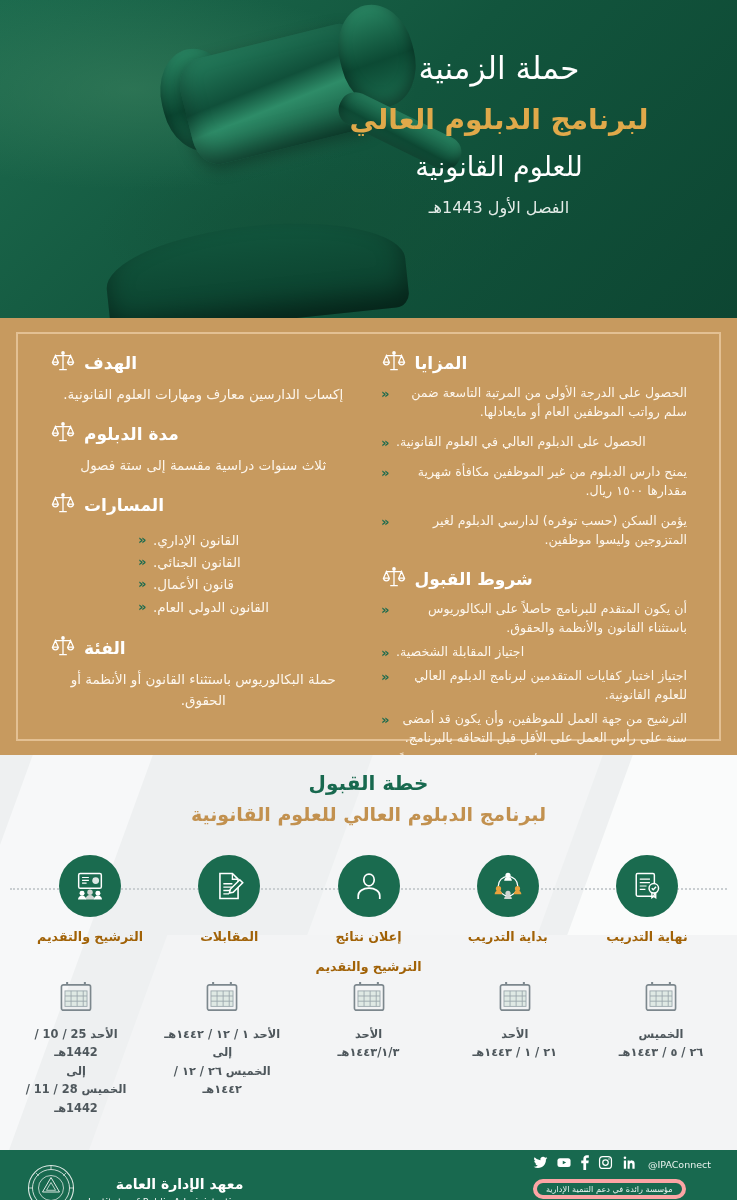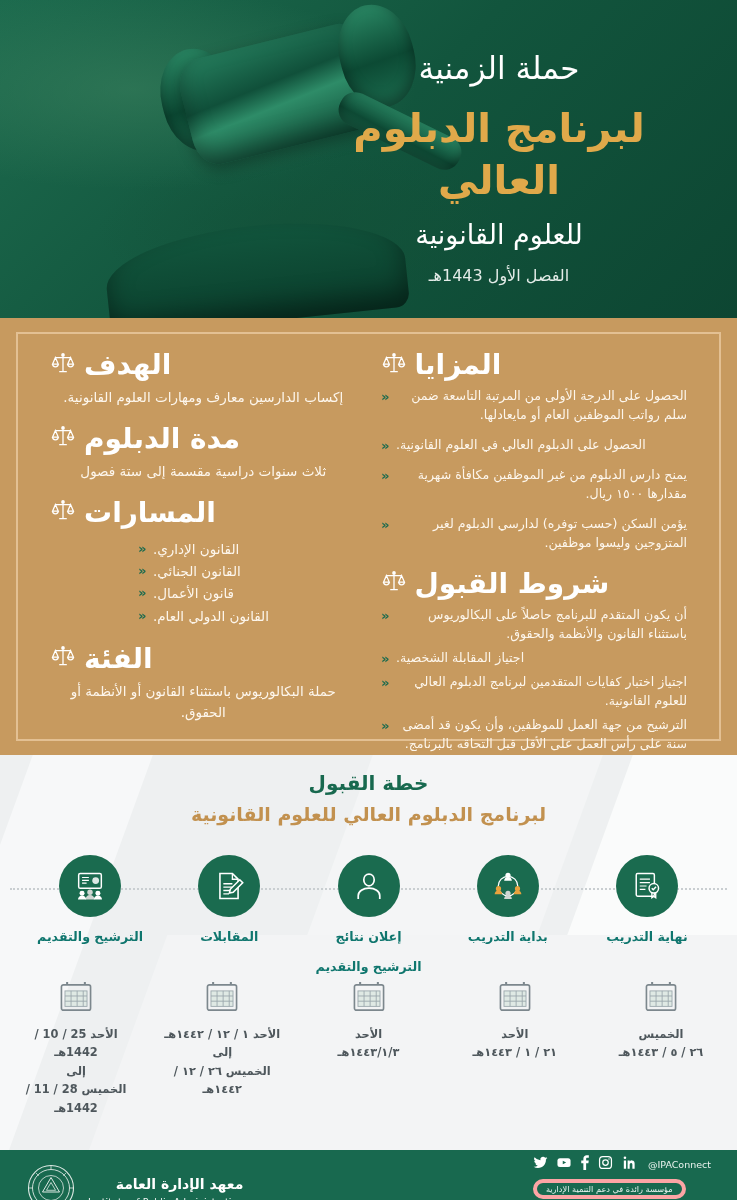--- a/index.html
+++ b/index.html
@@ -53,21 +53,21 @@
     background: linear-gradient(178deg, #186games, #0b4430 0%, #0a3d2b 100%);
     background: linear-gradient(178deg, #12573e 0%, #0a3d2b 100%);
     transform: rotate(-6deg);
     box-shadow: inset 0 -14px 26px rgba(0,0,0,.42);
   }
   .header-texts {
     position: absolute; right: 28px; top: 48px; width: 420px;
     text-align: center; color: #ffffff;
   }
   .h-line1 { font-size: 31px; font-weight: 400; letter-spacing: .5px; line-height: 1.35; }
-  .h-line2 { font-size: 40px; font-weight: 700; color: #e0a94a; margin-top: 12px; line-height: 1.3; }
+  .h-line2 { font-size: 28px; font-weight: 700; color: #e0a94a; margin-top: 12px; line-height: 1.3; }
   .h-line3 { font-size: 27px; font-weight: 400; margin-top: 11px; line-height: 1.3; }
   .h-line4 { font-size: 16px; font-weight: 400; color: #e4ece8; margin-top: 14px; }
 
   
   .tan {
     position: relative; width: 737px; height: 437px;
     background: #c79a5f; padding: 14px 16px;
   }
   .tan-inner {
     width: 100%; height: 100%;
@@ -78,21 +78,21 @@
   .col { width: 50%; padding: 0 12px; }
   .col-right { padding-left: 16px; }
   .col-left  { padding-right: 16px; }
 
   .sec-head {
     display: flex; flex-direction: row-reverse; align-items: center;
     justify-content: flex-start; gap: 8px; margin-bottom: 6px;
   }
   .sec-head .scales { flex: 0 0 auto; }
   .sec-title {
-    color: #ffffff; font-size: 28px; font-weight: 700; letter-spacing: .3px;
+    color: #ffffff; font-size: 17px; font-weight: 700; letter-spacing: .3px;
   }
   .sec-body {
     color: #fdf6ec; font-size: 13.5px; line-height: 1.55;
     text-align: center; padding: 0 4px;
   }
   .sec-head.mt { margin-top: 14px; }
 
   ul.bullets { list-style: none; margin-top: 4px; }
   ul.bullets li {
     display: flex; flex-direction: row-reverse; align-items: flex-start;
@@ -140,21 +140,21 @@
     position: relative; display: flex; flex-direction: row-reverse;
     justify-content: space-between; padding: 0 26px;
   }
   .step { width: 128px; text-align: center; }
   .circle {
     width: 62px; height: 62px; border-radius: 50%;
     background: #1a6b4f; margin: 12px auto 0;
     display: flex; align-items: center; justify-content: center;
   }
   .step-label {
-    margin-top: 10px; color: #0f766e; font-size: 12.6px;
+    margin-top: 10px; color: #a16207; font-size: 12.6px;
     font-weight: 700; line-height: 1.6;
   }
 
   .datecards {
     position: relative; display: flex; flex-direction: row-reverse;
     justify-content: space-between; padding: 0 12px; margin-top: 6px;
   }
   .dcard { width: 128px; text-align: center; }
   .cal { margin: 0 auto 6px; display: block; }
   .dtext { color: #4e575c; font-size: 11.4px; font-weight: 700; line-height: 1.62; }

